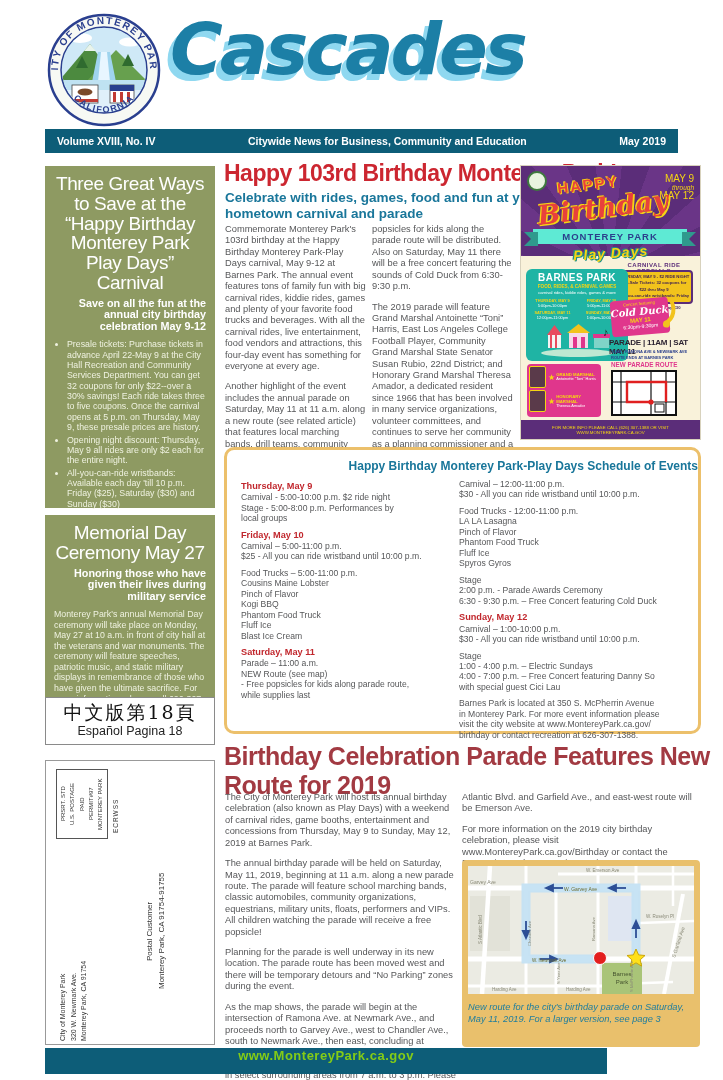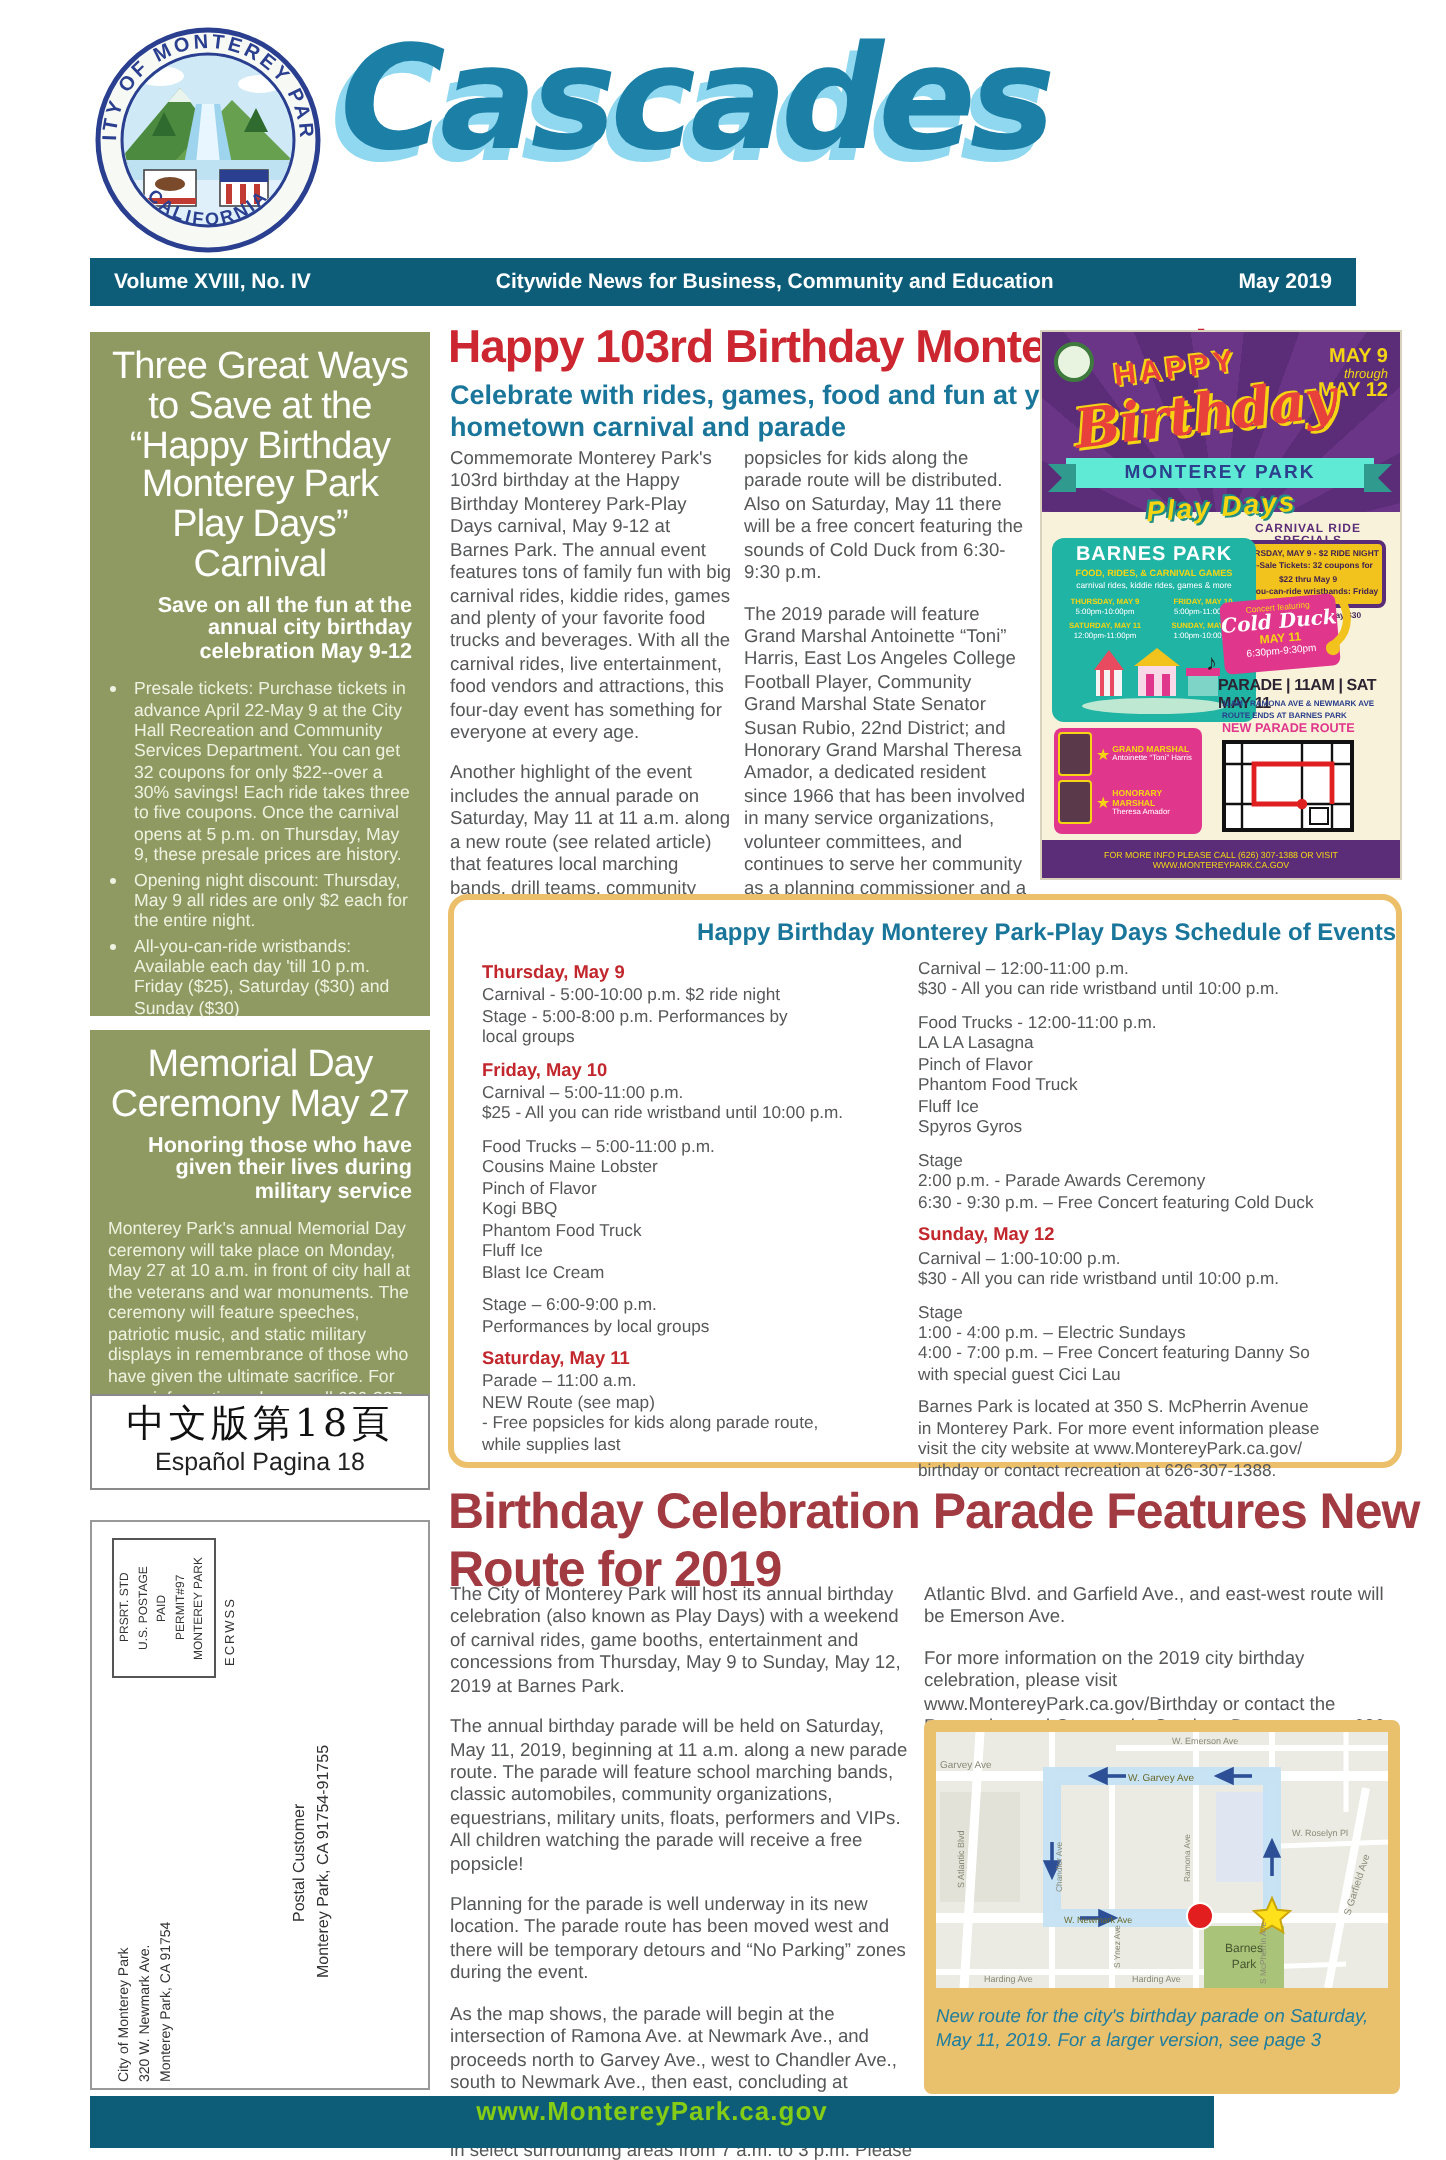--- a/index.html
+++ b/index.html
@@ -70,21 +70,21 @@
   
   #foot{left:45px;top:1048px;width:562px;height:26px;background:#0d5d78;color:#84cc16;font-weight:bold;
         font-size:13px;display:flex;justify-content:center;letter-spacing:0.5px;}
 
   
   #flyer{left:521px;top:166px;width:179px;height:273px;background:#f9f2da;overflow:hidden;box-shadow:0 0 0 1px #d8d2bd;}
   #fl-head{left:0;top:0;width:179px;height:90px;
      background:repeating-conic-gradient(from 240deg at 50% 120%, #6a3587 0 14deg, #5b2d79 14deg 28deg);}
   #fl-seal{left:6px;top:5px;width:20px;height:20px;border-radius:50%;background:#e8f4e0;border:2px solid #3e7a3e;box-sizing:border-box;}
   #fl-dates{right:6px;top:8px;text-align:right;color:#f5d513;line-height:1.05;}
-  .fd-big{font-size:10px;font-weight:bold;}
+  .fd-big{font-size:10px;font-weight:normal;}
   .fd-thru{font-size:6.5px;font-style:italic;}
   #fl-happy{left:36px;top:10px;transform:rotate(-7deg);font-size:15px;font-weight:bold;color:#e8413c;
             letter-spacing:2px;text-shadow:1px 1px 0 #f5d513,-1px -1px 0 #f5d513;}
   #fl-bday{left:16px;top:26px;transform:rotate(-7deg);font-family:"DejaVu Serif",serif;font-style:italic;
            font-weight:bold;font-size:27px;color:#e8413c;text-shadow:1.5px 1.5px 0 #f5d513,-1px -1px 0 #f5d513;}
   #fl-ribbon{left:12px;top:63px;width:154px;height:15px;background:#5eead4;color:#2b3f8c;font-weight:bold;
              font-size:9.5px;letter-spacing:1px;text-align:center;line-height:15px;}
   #fl-ribbon:before,#fl-ribbon:after{content:"";position:absolute;top:3px;border:7px solid #2f9a8d;}
   #fl-ribbon:before{left:-9px;border-left-color:transparent;}
   #fl-ribbon:after{right:-9px;border-right-color:transparent;}
@@ -337,22 +337,20 @@
           <div class="day">Friday, May 10</div>
           <div class="blk">Carnival – 5:00-11:00 p.m.
 $25 - All you can ride wristband until 10:00 p.m.</div>
           <div class="blk">Food Trucks – 5:00-11:00 p.m.
 Cousins Maine Lobster
 Pinch of Flavor
 Kogi BBQ
 Phantom Food Truck
 Fluff Ice
 Blast Ice Cream</div>
-          <div class="blk">Stage – 6:00-9:00 p.m.
-Performances by local groups</div>
           <div class="day">Saturday, May 11</div>
           <div class="blk">Parade – 11:00 a.m.
 NEW Route (see map)
 - Free popsicles for kids along parade route,
 while supplies last</div>
         </div>
       <div class="scol" id="scol-r">
           <div class="blk">Carnival – 12:00-11:00 p.m.
 $30 - All you can ride wristband until 10:00 p.m.</div>
           <div class="blk">Food Trucks - 12:00-11:00 p.m.

